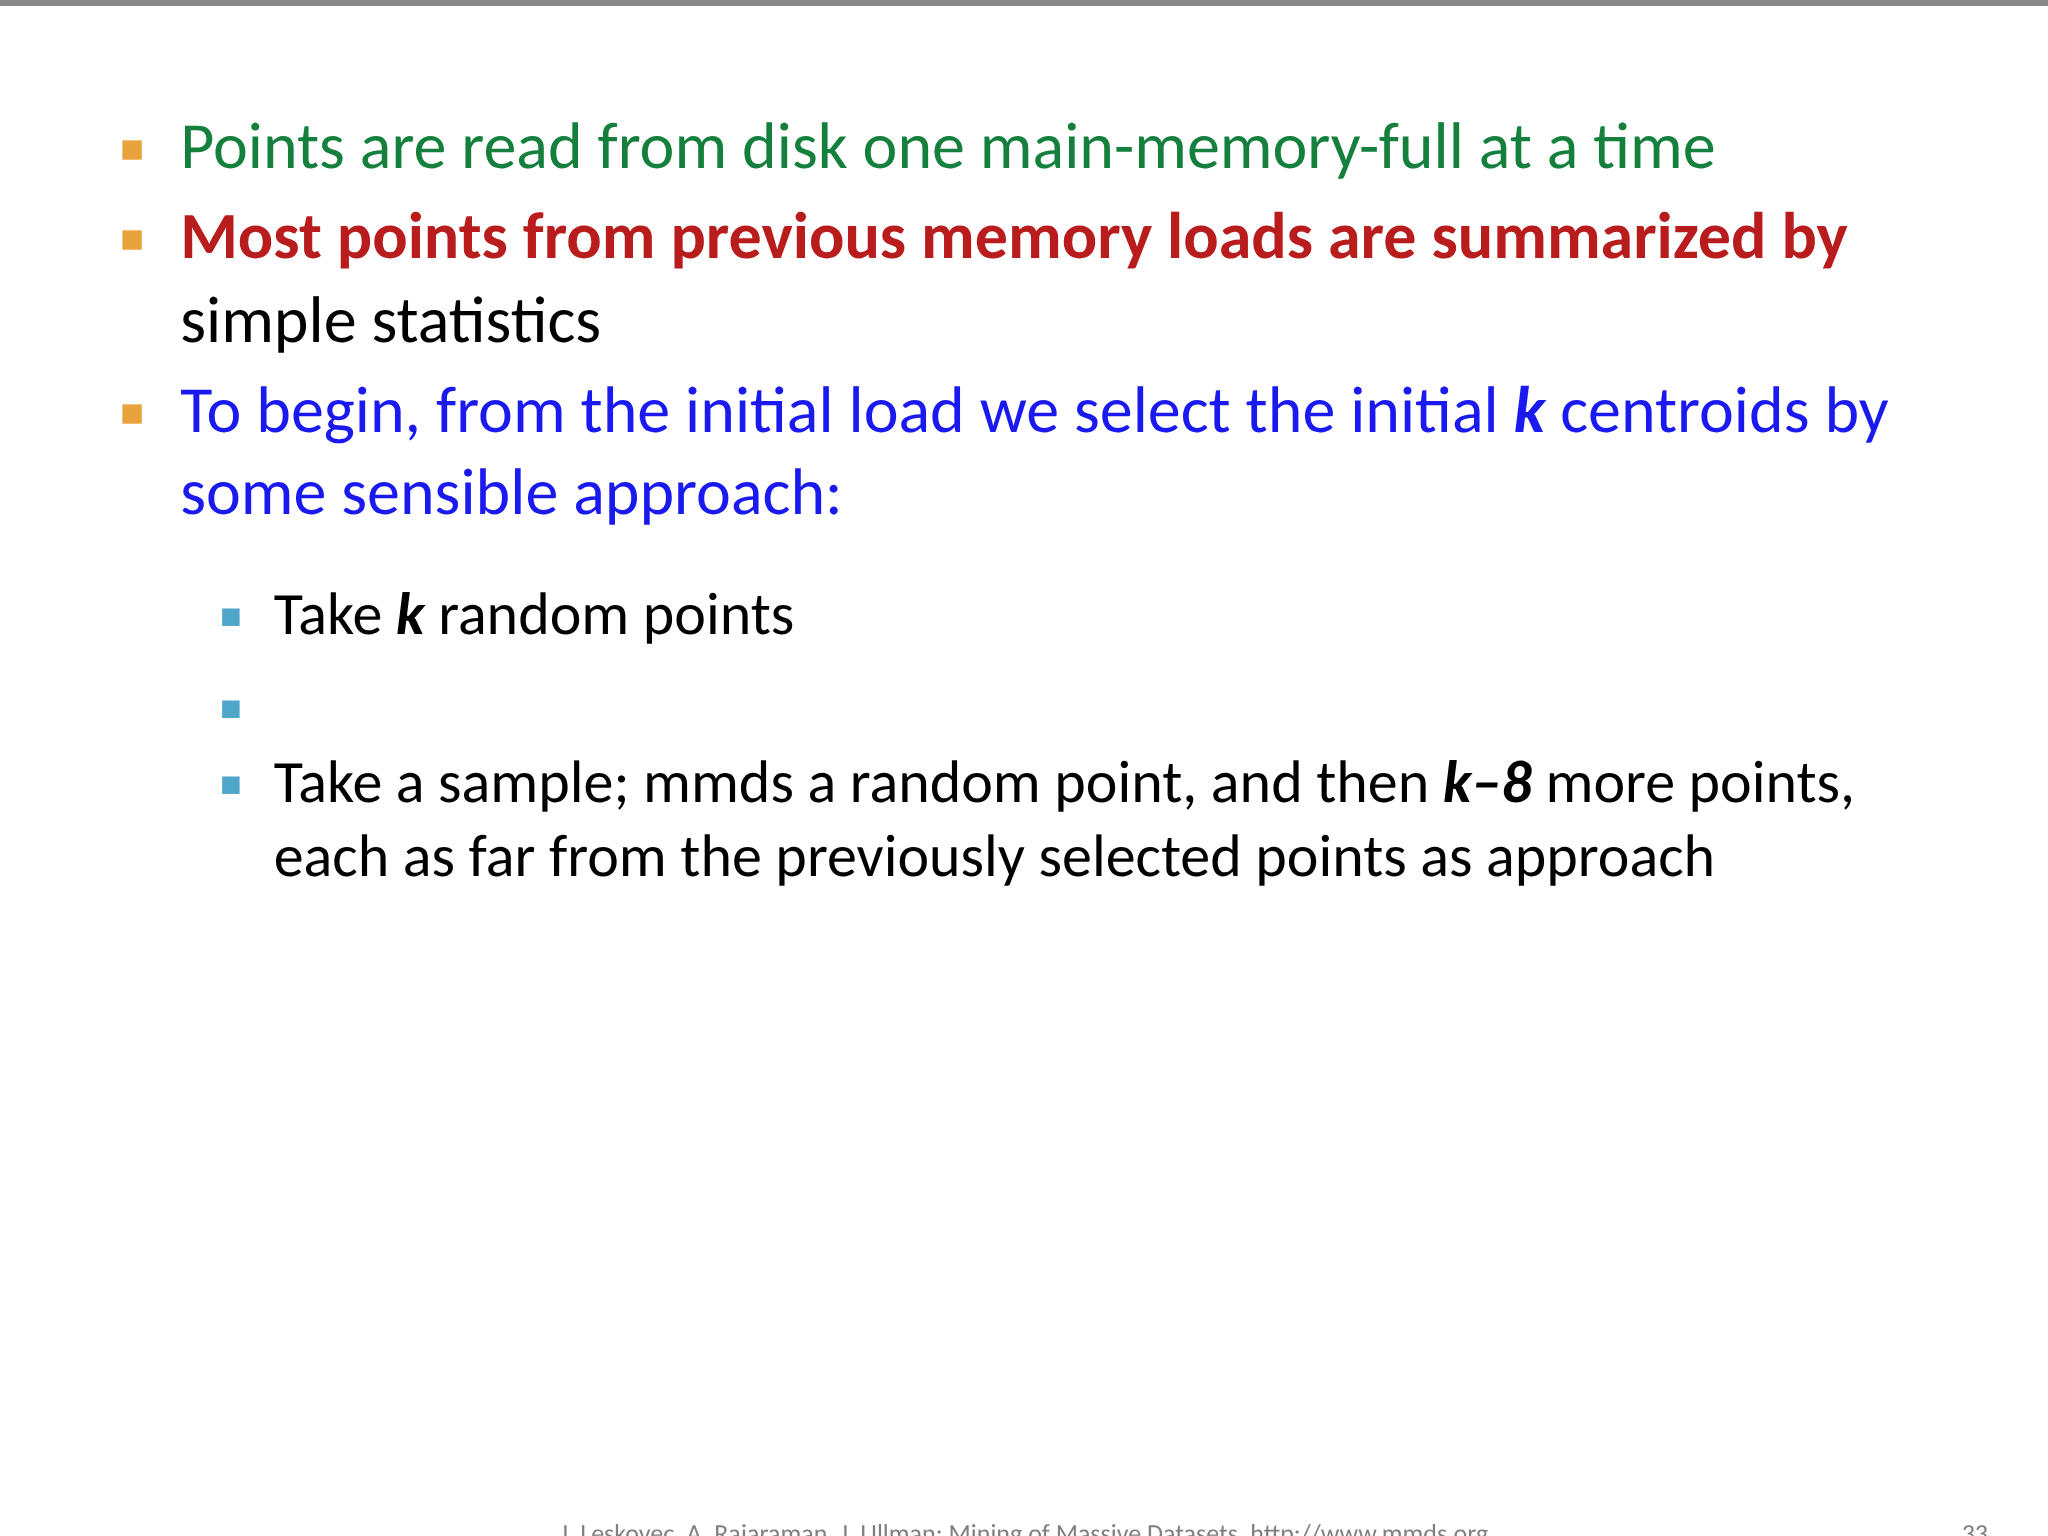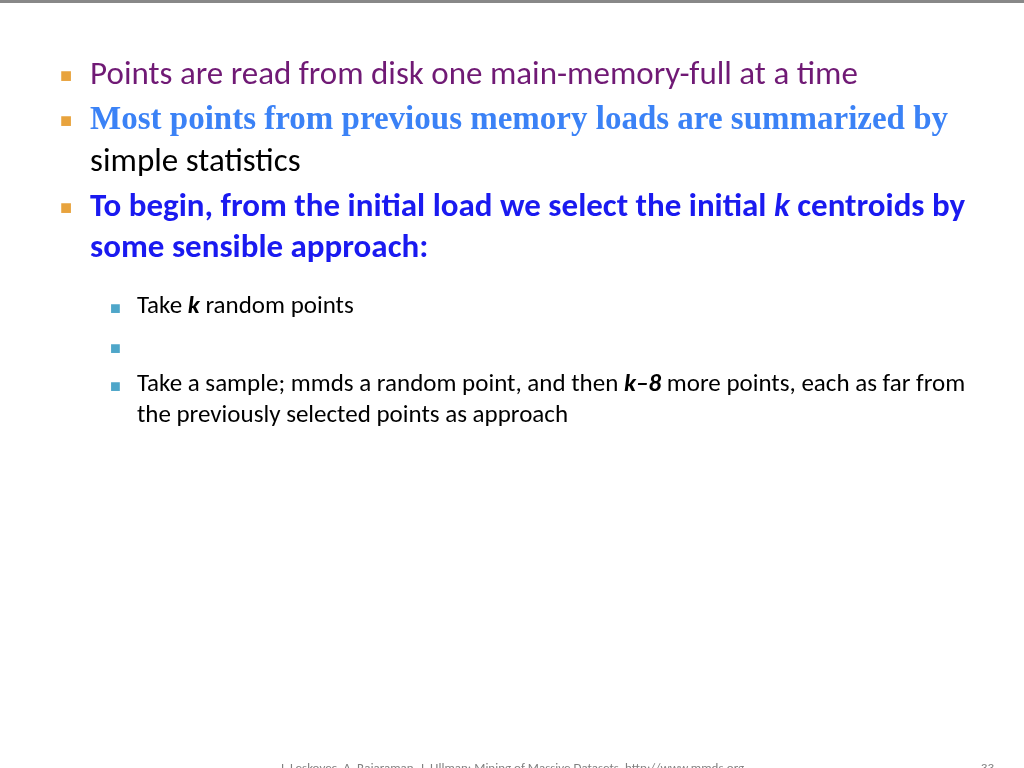--- a/index.html
+++ b/index.html
@@ -7,25 +7,25 @@
 .slide { width: 1024px; height: 768px; position: relative; background: #fff; }
 .title-bar { background: #000; height: 115px; padding: 20px 30px 0 30px; }
 .title { color: #eab200; font-size: 52px; font-weight: bold; letter-spacing: -0.5px; }
 .divider { height: 3px; background: #888; width: 100%; }
 .content { padding: 50px 40px 0 60px; }
 .bullet-l1 { display: flex; align-items: flex-start; margin-bottom: 4px; }
 .bullet-l1 .marker { color: #e8a33d; font-size: 20px; margin-right: 18px; margin-top: 10px; flex-shrink: 0; }
 .bullet-l1 .txt { font-size: 33px; line-height: 1.25; }
 .bullet-l2 { display: flex; align-items: flex-start; margin-bottom: 8px; margin-left: 50px; }
 .bullet-l2 .marker { color: #4ea6c9; font-size: 18px; margin-right: 16px; margin-top: 8px; flex-shrink: 0; }
-.bullet-l2 .txt { font-size: 25px; line-height: 1.25; color: #000; }
-.green { color: #701a75; }
-.black-bold { color: #3b82f6; font-weight: bold; font-family: Liberation Serif, serif; }
+.bullet-l2 .txt { font-size: 30px; line-height: 1.25; color: #000; }
+.green { color: #15803d; }
+.black-bold { color: #b91c1c; font-weight: bold; }
 .pink-bold { color: #000000; font-weight: normal; }
-.blue { color: #1a1af0; font-weight: bold; }
+.blue { color: #1a1af0; }
 .blue-bold-italic { color: #1a1af0; font-weight: bold; font-style: italic; }
 .k-bold-italic { font-weight: bold; font-style: italic; }
 .footer { position: absolute; bottom: 8px; width: 100%; color: #808080; font-size: 13px; }
 .footer-text { position: absolute; left: 50%; transform: translateX(-50%); }
 .page-num { position: absolute; right: 30px; }
 .sub-block { margin-top: 22px; }
 </style>
 </head>
 <body>
 

